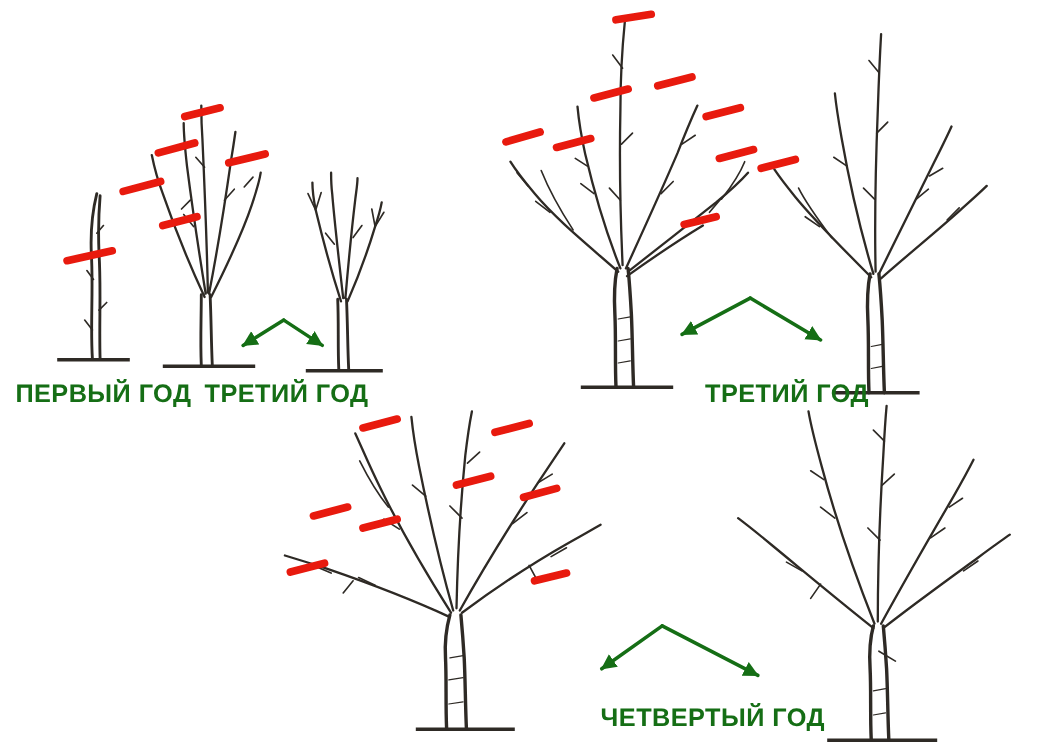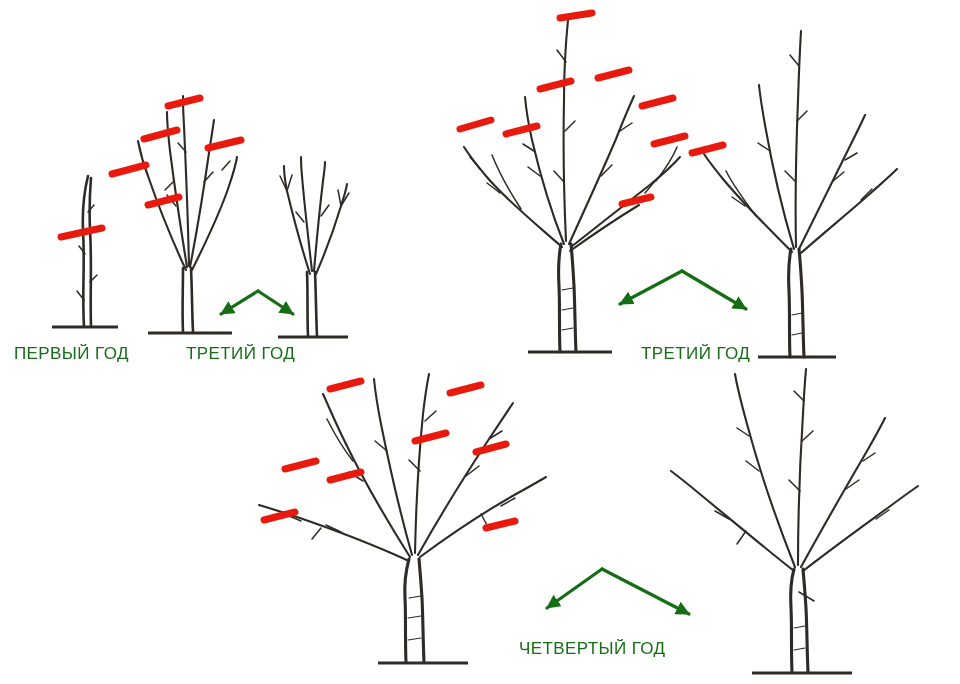--- a/index.html
+++ b/index.html
@@ -7,31 +7,31 @@
     position:relative;
     width:960px; height:684px;
     background:var(--bg,#ffffff);
     overflow:hidden;
     font-family:"Liberation Sans", sans-serif;
   }
   .scene { position:absolute; left:0; top:0; }
   .year-label {
     position:absolute;
     font-family:"Liberation Sans", sans-serif;
-    font-weight:400;
-    font-size:17px;
+    font-weight:700;
+    font-size:23px;
     letter-spacing:.4px;
     color:var(--label-green,#156e15);
     white-space:nowrap;
     user-select:none;
   }
   #label-year1 { left:14px;  top:344px; }
   #label-year2 { left:186px; top:344px; }
   #label-year3 { left:617px; top:344px;margin-left:24px; }
-  #label-year4 { left:519px; top:639px; }
+  #label-year4 { left:546px; top:639px; }
 
   .ink      { stroke:var(--ink,#2e2a25); fill:none; stroke-linecap:round; stroke-linejoin:round; }
   .trunk    { stroke-width:2.6; }
   .trunk-thick { stroke-width:3.1; }
   .branch   { stroke-width:2.1; }
   .twig     { stroke-width:1.5; }
   .bark     { stroke-width:1.1; }
   .ground   { stroke:var(--ink,#2e2a25); stroke-width:3.2; stroke-linecap:butt; }
   .prune    { stroke:var(--prune-red,#e81a0e); stroke-width:7; stroke-linecap:round; fill:none; }
   .arrow    { stroke:var(--arrow-green,#156e15); stroke-width:3.2; stroke-linecap:round; fill:none; }

